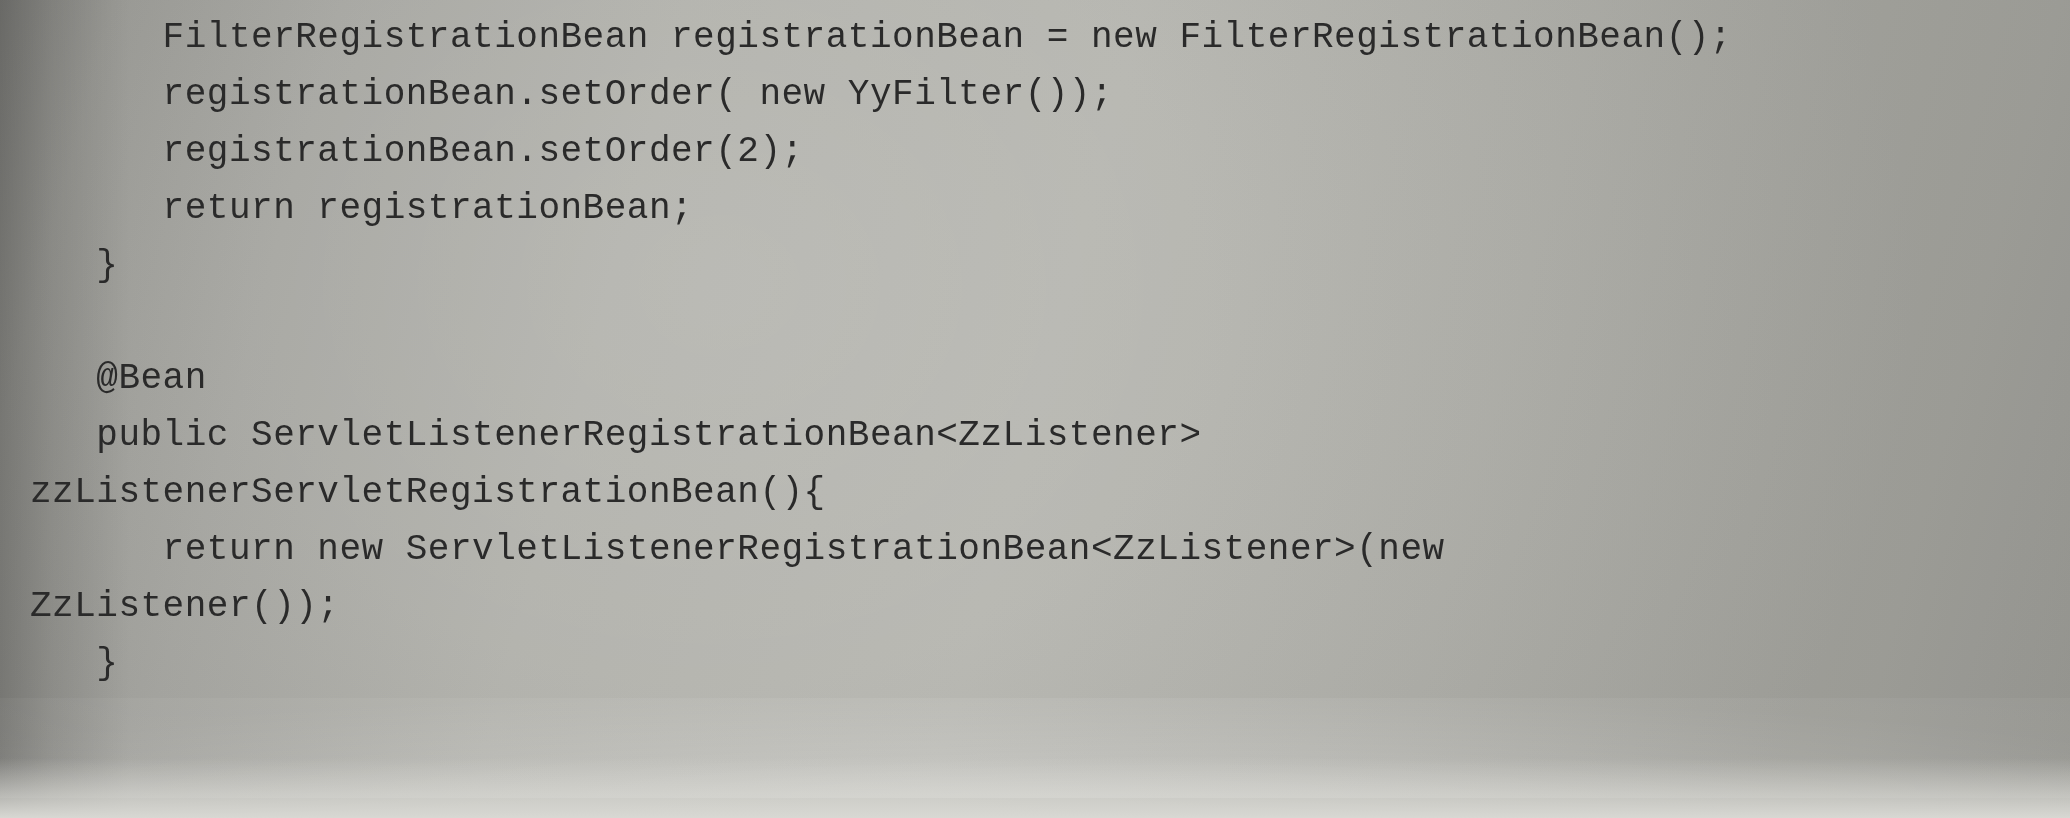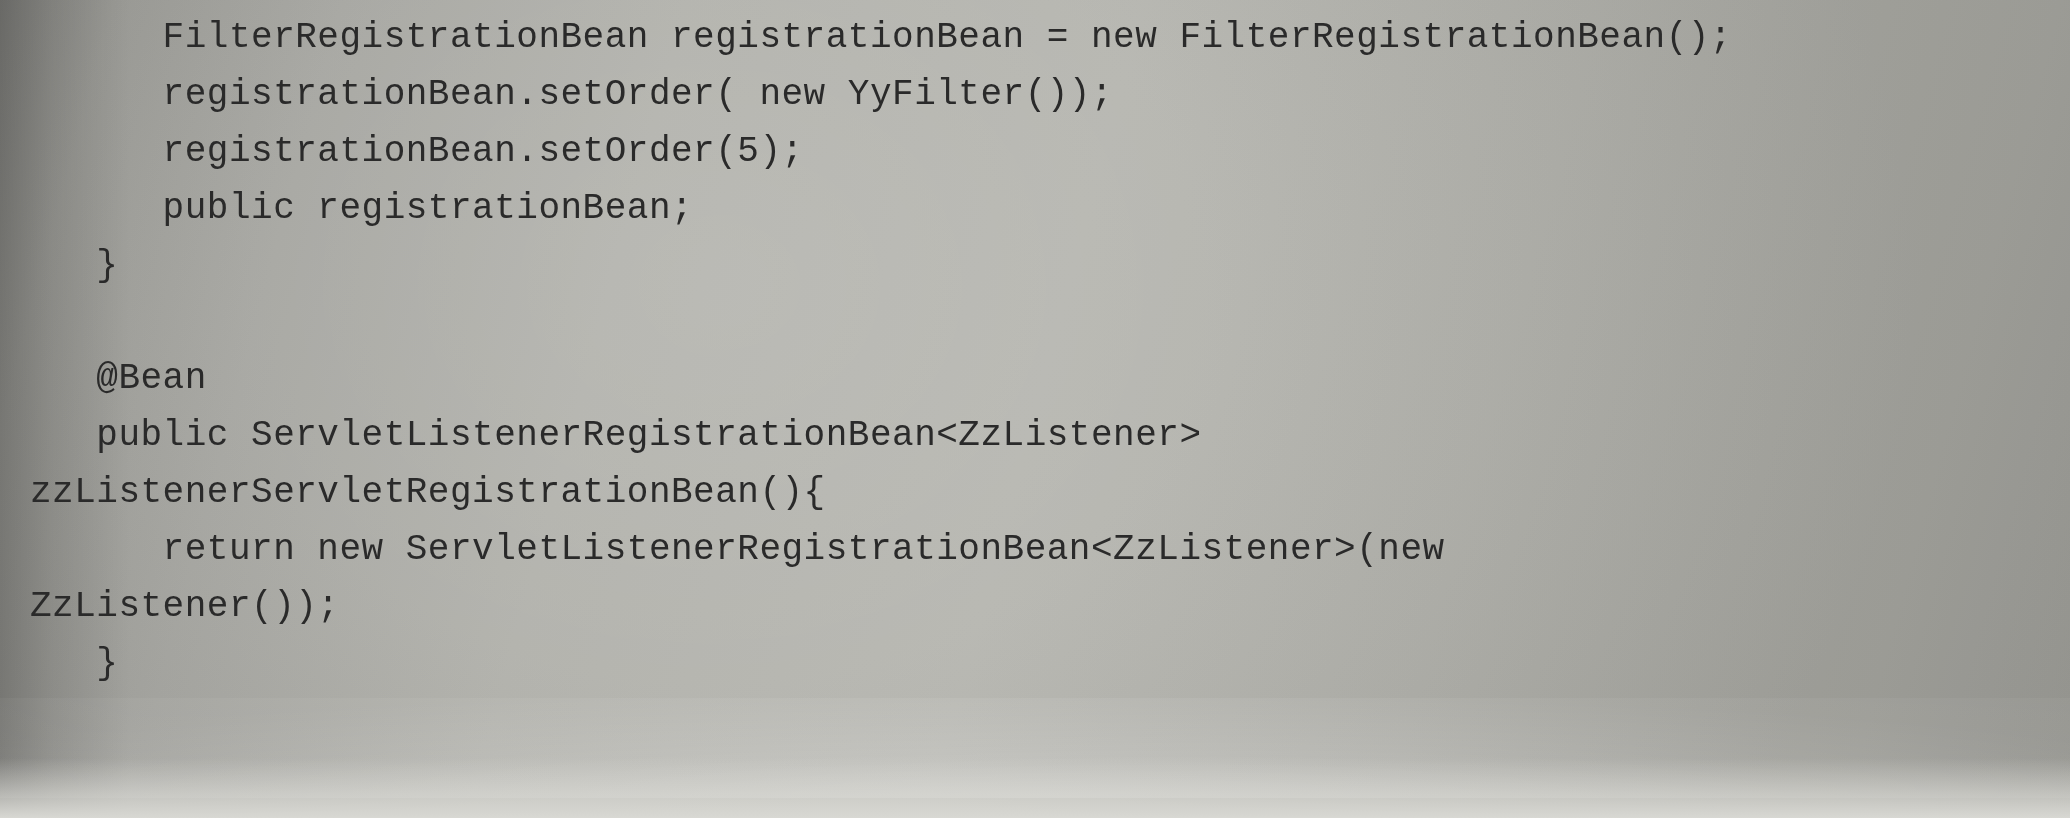--- a/index.html
+++ b/index.html
@@ -75,22 +75,22 @@
       letter-spacing: 1px;
     }
   </style>
 </head>
 <body>
 
 <div class="page-container">
   <div class="page-shadow-left"></div>
   <pre class="code-block"><span>      FilterRegistrationBean registrationBean = new FilterRegistrationBean();</span>
 <span>      registrationBean.setOrder( new YyFilter());</span>
-<span>      registrationBean.setOrder(5);</span>
-<span>      public registrationBean;</span>
+<span>      registrationBean.setOrder(2);</span>
+<span>      return registrationBean;</span>
 <span>   }</span>
 <span></span>
 <span>   @Bean</span>
 <span>   public ServletListenerRegistrationBean&lt;ZzListener&gt;</span>
 <span>zzListenerServletRegistrationBean(){</span>
 <span>      return new ServletListenerRegistrationBean&lt;ZzListener&gt;(new</span>
 <span>ZzListener());</span>
 <span>   }</span></pre>
   <div class="page-curve-bottom"></div>
   <div class="bottom-edge"></div>

